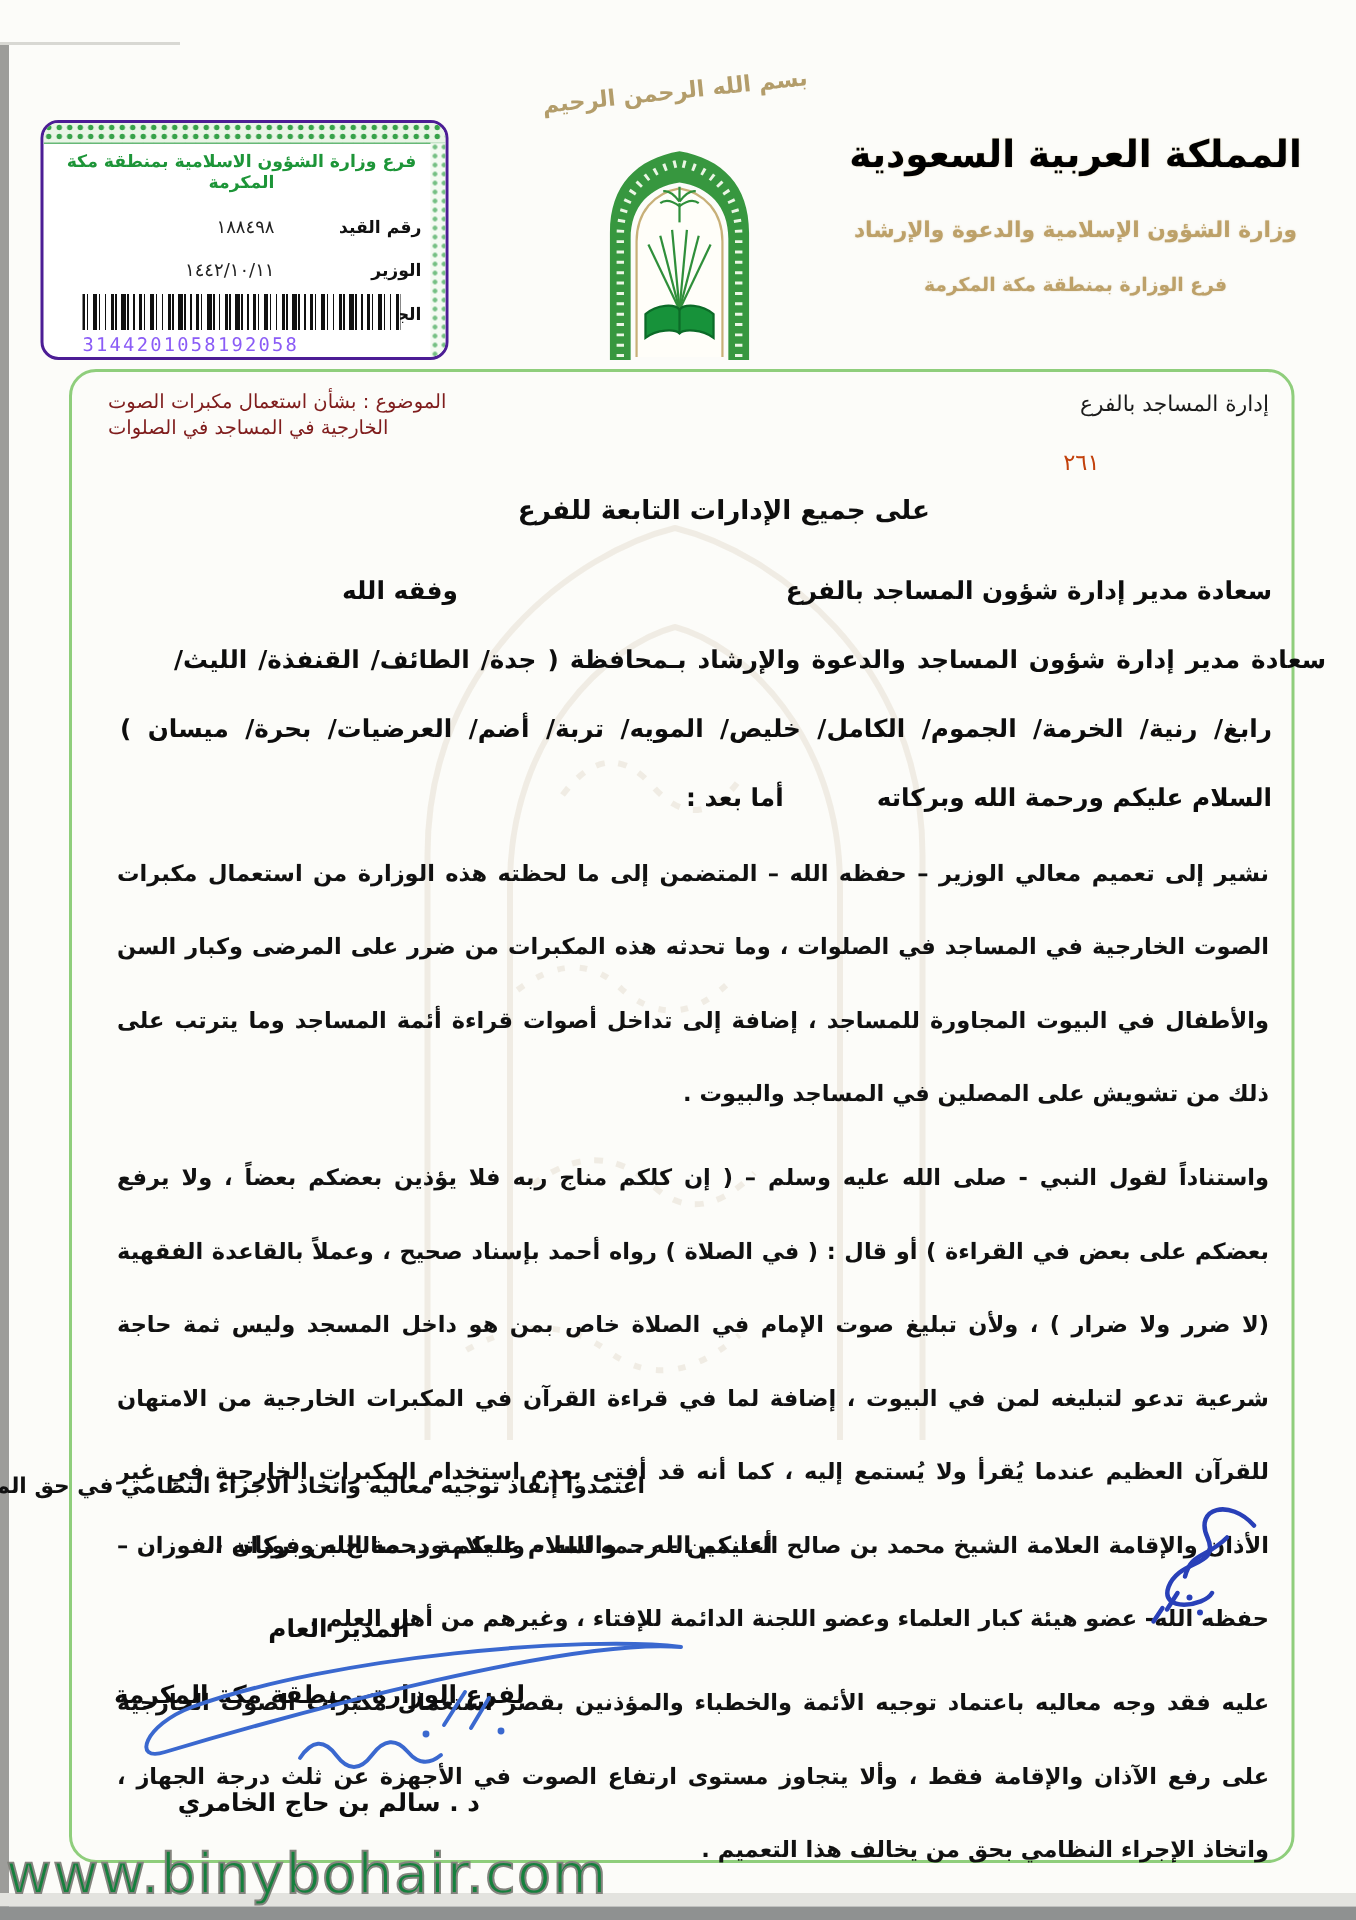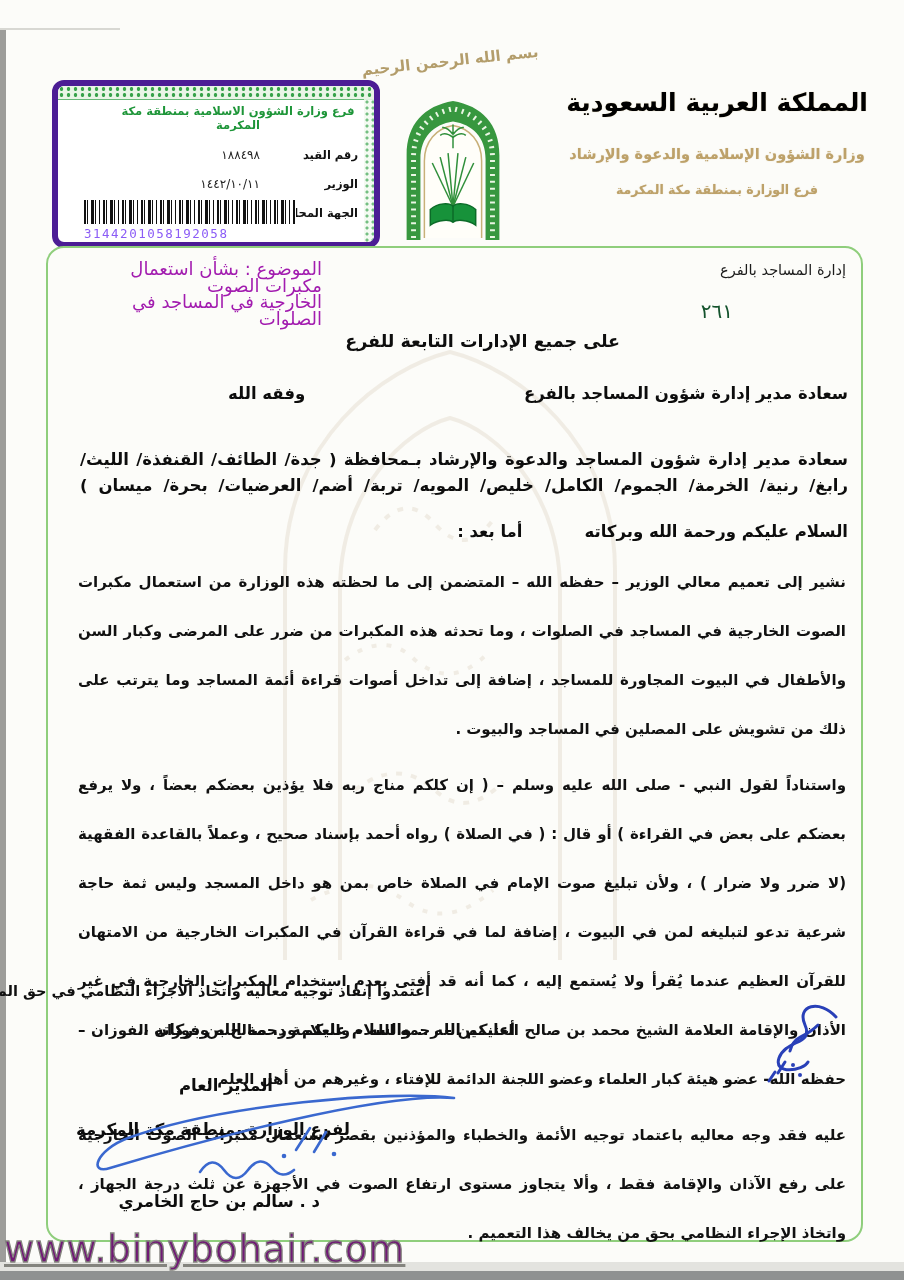--- a/index.html
+++ b/index.html
@@ -12,23 +12,23 @@
     position:absolute;inset:0;background:#fcfcf9;
   }
   
   .edge-left{position:absolute;left:0;top:30px;width:6px;height:1250px;background:#9d9d9a;}
   .edge-top-notch{position:absolute;left:0;top:28px;width:120px;height:2px;background:#d8d8d3;}
   .edge-bottom{position:absolute;left:0;top:1271px;width:904px;height:9px;background:#8f9191;}
   .edge-bottom-light{position:absolute;left:0;top:1262px;width:904px;height:9px;background:#e3e3df;}
 
   
   .stamp{
-    position:absolute;left:52px;top:80px;width:268px;height:156px;
-    border:6px solid #4c1d95;border-radius:12px;background:#fff;
-    overflow:hidden;direction:rtl;padding-left:48px;
+    position:absolute;left:27px;top:80px;width:268px;height:156px;
+    border:2px solid #4c1d95;border-radius:12px;background:#fff;
+    overflow:hidden;direction:rtl;
   }
   .stamp-deco-top{
     position:absolute;left:0;top:0;width:100%;height:13px;
     background-color:#e9f5e6;
     background-image:radial-gradient(circle,#37a24a 1.6px,transparent 2.1px);
     background-size:7px 6px;
     border-bottom:1px solid #67b877;
   }
   .stamp-deco-right{
     position:absolute;right:0;top:13px;width:10px;height:100%;
@@ -84,40 +84,40 @@
   .wm-emblem{position:absolute;left:225px;top:320px;width:450px;height:650px;opacity:.20;}
 
   
   .green-box{
     position:absolute;left:46px;top:246px;width:813px;height:992px;
     border:2px solid #8fce7c;border-radius:18px;
   }
 
   
   .dept{position:absolute;top:262px;right:58px;font-size:14.5px;color:#1b1b1b;direction:rtl;}
-  .letter-no{position:absolute;top:299px;right:171px;font-size:20px;color:#14532d;direction:rtl;}
+  .letter-no{position:absolute;top:299px;right:171px;font-size:15px;color:#c2410c;direction:rtl;}
   .subject{
-    position:absolute;top:261px;right:582px;width:250px;text-align:right;direction:rtl;
-    font-size:18px;line-height:16.5px;color:#a21caf;
+    position:absolute;top:261px;right:582px;width:250px;text-align:left;direction:rtl;
+    font-size:13px;line-height:16.5px;color:#7f1d1d;
   }
   .title-type{
     position:absolute;top:293px;left:380px;width:220px;text-align:center;
     font-size:19px;font-weight:bold;color:#0e0e0e;direction:rtl;
   }
   .title-toall{
     position:absolute;top:331px;left:330px;width:290px;text-align:right;
     font-size:17.5px;font-weight:bold;color:#0e0e0e;direction:rtl;
   }
 
   
   .addr{position:absolute;left:80px;width:768px;direction:rtl;text-align:right;
         font-size:16.5px;font-weight:bold;color:#0d0d0d;}
   .addr1{top:384px;}
   .addr1 .blessing{position:absolute;left:148px;top:0;}
-  .addr2{top:450px;text-align:justify;text-align-last:justify;}
+  .addr2{top:430px;text-align:justify;text-align-last:justify;margin-left:36px;}
   .addr3{top:476px;text-align:justify;text-align-last:justify;}
   .addr4{top:522px;display:flex;direction:rtl;column-gap:62px;}
 
   
   .body-text{
     position:absolute;top:558px;left:78px;width:768px;direction:rtl;
     font-size:15px;font-weight:bold;color:#111;line-height:49px;
   }
   .body-text p{margin:0 0 7px 0;text-align:justify;}
 
@@ -137,24 +137,23 @@
               font-size:16.5px;font-weight:bold;color:#0d0d0d;}
   .sig-title2{position:absolute;top:1120px;right:554px;white-space:nowrap;direction:rtl;
               font-size:16.5px;font-weight:bold;color:#0d0d0d;}
   .signature-svg{position:absolute;left:82px;top:1080px;width:392px;height:112px;}
   .sig-name{position:absolute;top:1192px;right:584px;white-space:nowrap;direction:rtl;
             font-size:16.5px;font-weight:bold;color:#0d0d0d;}
 
   
   .site-watermark{
     position:absolute;left:4px;top:1228px;direction:ltr;
-    font-size:37px;letter-spacing:1px;color:#701a75;
+    font-size:37px;letter-spacing:1px;color:#15803d;
     -webkit-text-stroke:1.3px #84847e;
     font-family:"DejaVu Sans",sans-serif;
-    text-decoration:underline;
   }
 </style>
 </head>
 <body>
 
 <div class="page">
 
   <div class="edge-left"></div>
   <div class="edge-top-notch"></div>
 

